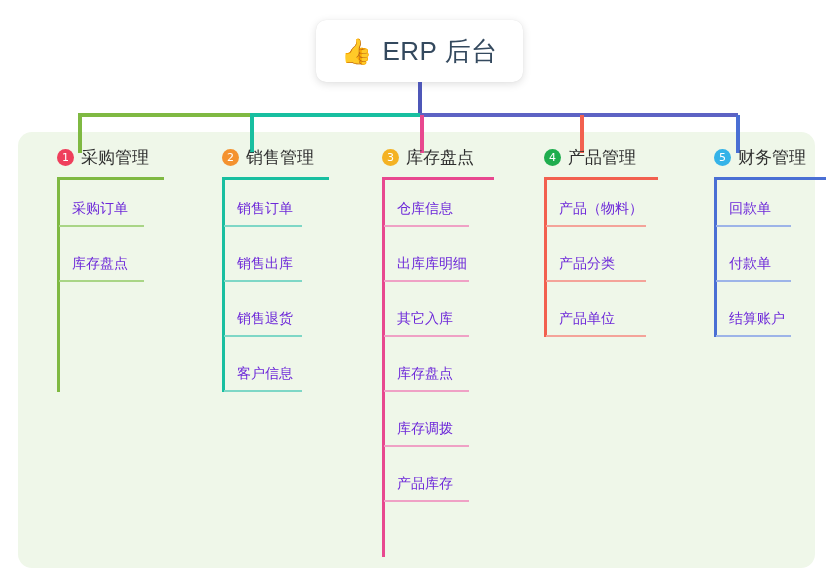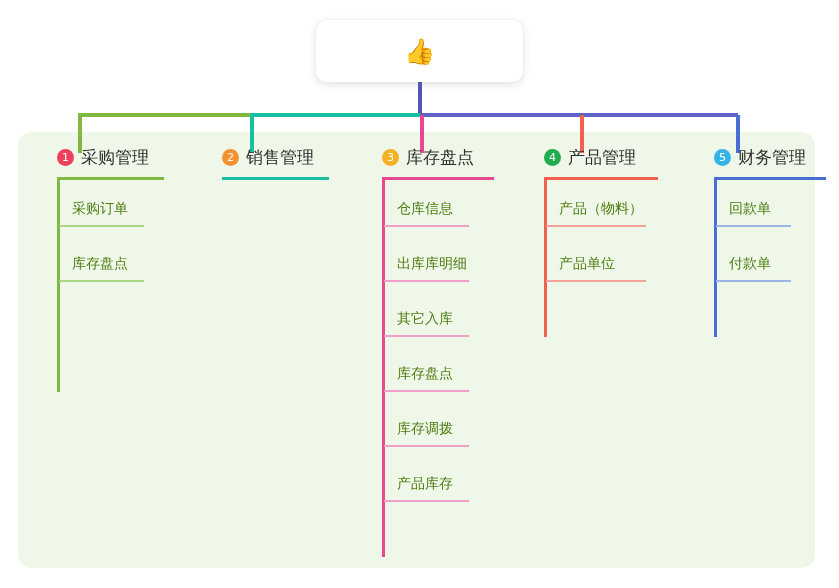--- a/index.html
+++ b/index.html
@@ -120,37 +120,38 @@
   }
   .leaf {
     position: relative;
     height: 55px;
   }
   .leaf-label {
     position: absolute;
     left: 13px;
     top: 20px;
     font-size: 14px;
-    color: #4d7c0f;
+    color: #6d28d9;
     white-space: nowrap;
   }
   .leaf-underline {
     position: absolute;
     left: 0;
     top: 45px;
     height: 2px;
   }
 </style>
 </head>
 <body>
 
 <div id="panel"></div>
 
 <div id="root-card">
   <span id="root-emoji">👍</span>
+  <span id="root-title">ERP 后台</span>
 </div>
 
 <div id="connectors">
     <div class="trunk" style="background: rgb(78, 87, 184);"></div>
     <div class="hbar" style="left: 78px; width: 172px; background: rgb(127, 185, 66);"></div>
     <div class="hbar" style="left: 250px; width: 170px; background: rgb(24, 191, 160);"></div>
     <div class="hbar" style="left: 420px; width: 318px; background: rgb(93, 99, 196);"></div>
     <div class="drop" style="left: 78px; background: rgb(127, 185, 66);"></div>
     <div class="drop" style="left: 250px; background: rgb(24, 191, 160);"></div>
     <div class="drop" style="left: 420px; background: rgb(232, 72, 143);"></div>
@@ -176,20 +177,39 @@
           <div class="leaf-underline" style="width: 85px; background: rgb(169, 213, 134);"></div>
         </div>
       </div>
     </div>
     <div class="column" style="left: 203px;">
       <div class="col-head">
         <span class="badge" style="background: rgb(244, 146, 47);">2</span>
         <span class="col-title">销售管理</span>
       </div>
       <div class="col-underline" style="width: 107px; margin-left: 19px; background: rgb(24, 191, 160);"></div>
+      <div class="branch-body">
+        <div class="spine" style="background: rgb(24, 191, 160); height: 212px;"></div>
+        <div class="leaf">
+          <span class="leaf-label">销售订单</span>
+          <div class="leaf-underline" style="width: 78px; background: rgb(126, 215, 198);"></div>
+        </div>
+        <div class="leaf">
+          <span class="leaf-label">销售出库</span>
+          <div class="leaf-underline" style="width: 78px; background: rgb(126, 215, 198);"></div>
+        </div>
+        <div class="leaf">
+          <span class="leaf-label">销售退货</span>
+          <div class="leaf-underline" style="width: 78px; background: rgb(126, 215, 198);"></div>
+        </div>
+        <div class="leaf">
+          <span class="leaf-label">客户信息</span>
+          <div class="leaf-underline" style="width: 78px; background: rgb(126, 215, 198);"></div>
+        </div>
+      </div>
     </div>
     <div class="column" style="left: 363px;">
       <div class="col-head">
         <span class="badge" style="background: rgb(244, 178, 35);">3</span>
         <span class="col-title">库存盘点</span>
       </div>
       <div class="col-underline" style="width: 112px; margin-left: 19px; background: rgb(232, 72, 143);"></div>
       <div class="branch-body">
         <div class="spine" style="background: rgb(232, 72, 143); height: 377px;"></div>
         <div class="leaf">
@@ -224,20 +244,24 @@
         <span class="col-title">产品管理</span>
       </div>
       <div class="col-underline" style="width: 114px; margin-left: 19px; background: rgb(242, 96, 79);"></div>
       <div class="branch-body">
         <div class="spine" style="background: rgb(242, 96, 79); height: 157px;"></div>
         <div class="leaf">
           <span class="leaf-label">产品（物料）</span>
           <div class="leaf-underline" style="width: 100px; background: rgb(244, 163, 153);"></div>
         </div>
         <div class="leaf">
+          <span class="leaf-label">产品分类</span>
+          <div class="leaf-underline" style="width: 100px; background: rgb(244, 163, 153);"></div>
+        </div>
+        <div class="leaf">
           <span class="leaf-label">产品单位</span>
           <div class="leaf-underline" style="width: 100px; background: rgb(244, 163, 153);"></div>
         </div>
       </div>
     </div>
     <div class="column" style="left: 695px;">
       <div class="col-head">
         <span class="badge" style="background: rgb(52, 179, 232);">5</span>
         <span class="col-title">财务管理</span>
       </div>
@@ -245,15 +269,19 @@
       <div class="branch-body">
         <div class="spine" style="background: rgb(74, 111, 212); height: 157px;"></div>
         <div class="leaf">
           <span class="leaf-label">回款单</span>
           <div class="leaf-underline" style="width: 75px; background: rgb(157, 180, 232);"></div>
         </div>
         <div class="leaf">
           <span class="leaf-label">付款单</span>
           <div class="leaf-underline" style="width: 75px; background: rgb(157, 180, 232);"></div>
         </div>
+        <div class="leaf">
+          <span class="leaf-label">结算账户</span>
+          <div class="leaf-underline" style="width: 75px; background: rgb(157, 180, 232);"></div>
+        </div>
       </div>
     </div>
   </div>
 
 </body></html>

